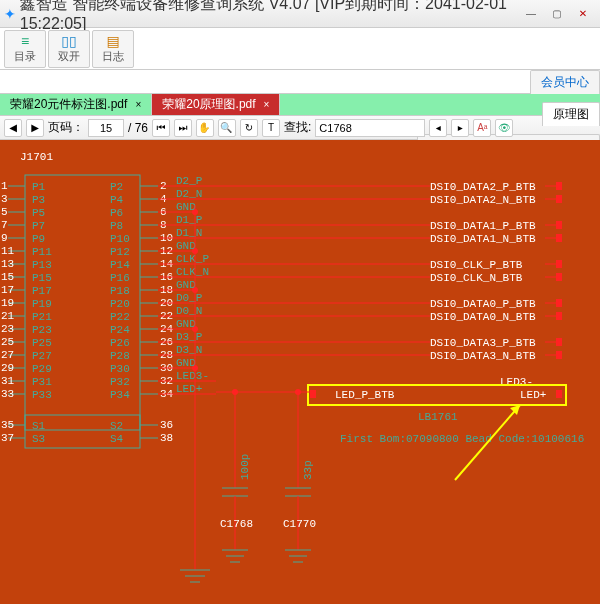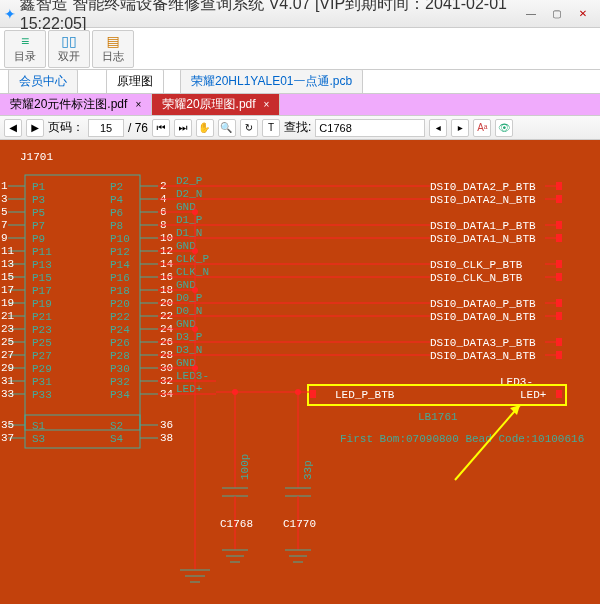--- a/index.html
+++ b/index.html
@@ -10,26 +10,26 @@
   .titlebar .title { flex:1; color:#333; font-size:16px; }
   .titlebar .winbtn { width:26px; height:20px; display:flex; align-items:center; justify-content:center; font-size:10px; color:#555; }
   .titlebar .winbtn.close { color:#b00; }
   
   .ribbon { height:42px; border-bottom:1px solid #ccc; display:flex; align-items:center; padding:2px 4px; gap:2px; }
   .ribbon .rb-btn { width:42px; height:38px; border:1px solid #ccc; border-radius:2px; display:flex; flex-direction:column; align-items:center; justify-content:center; color:#555; font-size:11px; background:#f5f5f5; }
   .ribbon .rb-btn .ico { font-size:14px; color:#2a7; }
   .ribbon .rb-btn:nth-child(2) .ico { color:#28c; }
   .ribbon .rb-btn:nth-child(3) .ico { color:#c70; }
   
-  .maintabs { height:24px; border-bottom:1px solid #ccc; display:flex; align-items:flex-end; padding-left:8px; gap:16px; }
+  .maintabs { height:24px; border-bottom:1px solid #ccc; display:flex; align-items:flex-end; padding-left:8px; gap:8px;flex-direction:column; }
   .maintabs .mt { padding:3px 10px; border:1px solid #ccc; border-bottom:none; background:#f4f4f4; border-radius:2px 2px 0 0; font-size:12px; color:#333; }
   .maintabs .mt.active { background:#fff; color:#000; font-weight:500;margin-left:12px; }
   .maintabs .mt.link { color:#0066cc; }
   
-  .doctabs { height:22px; background:#f0abfc; border-bottom:1px solid #ccc; display:flex; align-items:center; }
+  .doctabs { height:22px; background:#86efac; border-bottom:1px solid #ccc; display:flex; align-items:center; }
   .doctabs .dt { padding:2px 10px; border-right:1px solid #ccc; font-size:12px; display:flex; align-items:center; gap:8px; }
   .doctabs .dt.active { background:#c72c2c; color:#fff; }
   .doctabs .dt .x { font-size:10px; }
   .doctabs .spacer { flex:1; }
   
   .toolbar { height:24px; background:linear-gradient(#fafafa,#eee); border-bottom:1px solid #ccc; display:flex; align-items:center; padding:0 4px; gap:4px; font-size:12px; }
   .toolbar .tb-ico { width:18px; height:18px; border:1px solid #ccc; border-radius:2px; display:flex; align-items:center; justify-content:center; font-size:10px; background:#fff; }
   .toolbar input.small { width:36px; height:18px; font-size:11px; border:1px solid #ccc; text-align:center; }
   .toolbar input.search { width:110px; height:18px; font-size:11px; border:1px solid #ccc; padding:0 3px; }
   .toolbar .blueico { color:#2a7; }

